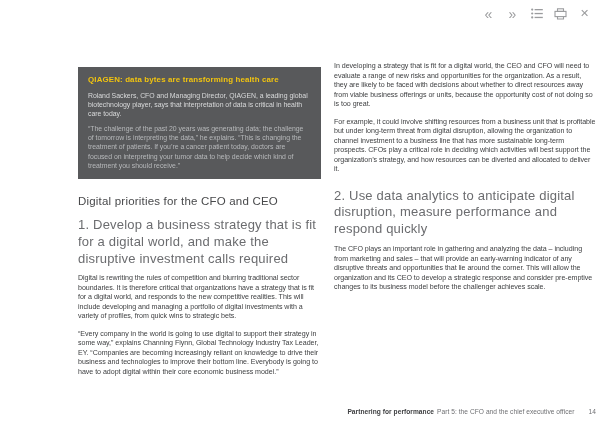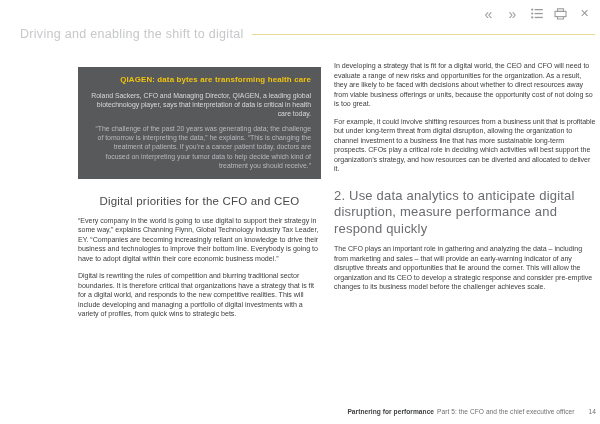--- a/index.html
+++ b/index.html
@@ -31,35 +31,34 @@
     margin:0; font-weight:normal; font-size:12.5px; color:#c6c7c9;
     letter-spacing:0.3px; white-space:nowrap;
   }
   .title-rule { flex:1; height:1px; background:#e9da8f; margin-left:8px; }
 
   
   .col-left  { position:absolute; left:78px;  top:67px; width:243px; }
   .col-right { position:absolute; left:334px; top:62px; width:262px; }
 
   
-  .callout { background:#58595b; padding:8px 10px 9px 10px; box-sizing:border-box;text-align:right; }
+  .callout { background:#58595b; padding:8px 10px 9px 10px; box-sizing:border-box; }
   .callout-title {
     margin:0 0 6px 0; font-size:7.9px; font-weight:bold; color:#f2c40f;
     letter-spacing:0.15px; line-height:1.25;
   }
   .callout p {
     margin:0 0 6px 0; font-size:6.9px; line-height:1.32; color:#d9dadb;
     letter-spacing:-0.02px;
   }
   .callout p.muted { color:#b7b9bb; margin-bottom:0; }
 
   .section-heading {
     margin:16px 0 10px 0; font-weight:normal; font-size:11.5px; color:#48494b;
     letter-spacing:0.2px;
-    text-align:center;
   }
   .sub-heading {
     margin:0 0 7px 0; font-weight:normal; font-size:13px; color:#6b6c6f;
     letter-spacing:0.2px; line-height:1.3;
   }
   .sub-heading.second { margin-top:13px; }
 
   .body-text p {
     margin:0 0 8px 0; font-size:7.1px; line-height:1.34; color:#3f4042;
     letter-spacing:-0.04px;
@@ -95,38 +94,35 @@
     <span class="tool">
       <svg width="13" height="12" viewBox="0 0 13 12" fill="none" stroke="#9b9c9e" stroke-width="1.1">
         <rect x="3.5" y="0.8" width="6" height="2.6"></rect>
         <rect x="1" y="3.4" width="11" height="5.2"></rect>
         <path d="M3.5 8.6 V11 H9.5 V8.6"></path>
       </svg>
     </span>
     <span class="tool glyph close">✕</span>
   </div>
 
-  <div class="page-header">
-    <h1 class="page-title">Driving and enabling the shift to digital</h1>
-    <div class="title-rule"></div>
-  </div>
 
   <div class="col-left">
     <div class="callout">
       <h3 class="callout-title">QIAGEN: data bytes are transforming health care</h3>
       <p>Roland Sackers, CFO and Managing Director, QIAGEN, a leading global biotechnology player, says that interpretation of data is critical in health care today.</p>
       <p class="muted">“The challenge of the past 20 years was generating data; the challenge of tomorrow is interpreting the data,” he explains. “This is changing the treatment of patients. If you’re a cancer patient today, doctors are focused on interpreting your tumor data to help decide which kind of treatment you should receive.”</p>
     </div>
 
     <h2 class="section-heading">Digital priorities for the CFO and CEO</h2>
 
+    <h4 class="sub-heading">1. Develop a business strategy that is fit for a digital world, and make the disruptive investment calls required</h4>
 
     <div class="body-text">
+      <p>Digital is rewriting the rules of competition and blurring traditional sector boundaries. It is therefore critical that organizations have a strategy that is fit for a digital world, and responds to the new competitive realities. This will include developing and managing a portfolio of digital investments with a variety of profiles, from quick wins to strategic bets.</p>
       <p>“Every company in the world is going to use digital to support their strategy in some way,” explains Channing Flynn, Global Technology Industry Tax Leader, EY. “Companies are becoming increasingly reliant on knowledge to drive their business and technologies to improve their bottom line. Everybody is going to have to adopt digital within their core economic business model.”</p>
-      <p>Digital is rewriting the rules of competition and blurring traditional sector boundaries. It is therefore critical that organizations have a strategy that is fit for a digital world, and responds to the new competitive realities. This will include developing and managing a portfolio of digital investments with a variety of profiles, from quick wins to strategic bets.</p>
     </div>
   </div>
 
   <div class="col-right">
     <div class="body-text">
       <p>In developing a strategy that is fit for a digital world, the CEO and CFO will need to evaluate a range of new risks and opportunities for the organization. As a result, they are likely to be faced with decisions about whether to direct resources away from viable business offerings or units, because the opportunity cost of not doing so is too great.</p>
       <p>For example, it could involve shifting resources from a business unit that is profitable but under long-term threat from digital disruption, allowing the organization to channel investment to a business line that has more sustainable long-term prospects. CFOs play a critical role in deciding which activities will best support the organization’s strategy, and how resources can be diverted and allocated to deliver it.</p>
     </div>
 
     <h4 class="sub-heading second">2. Use data analytics to anticipate digital disruption, measure performance and respond quickly</h4>

